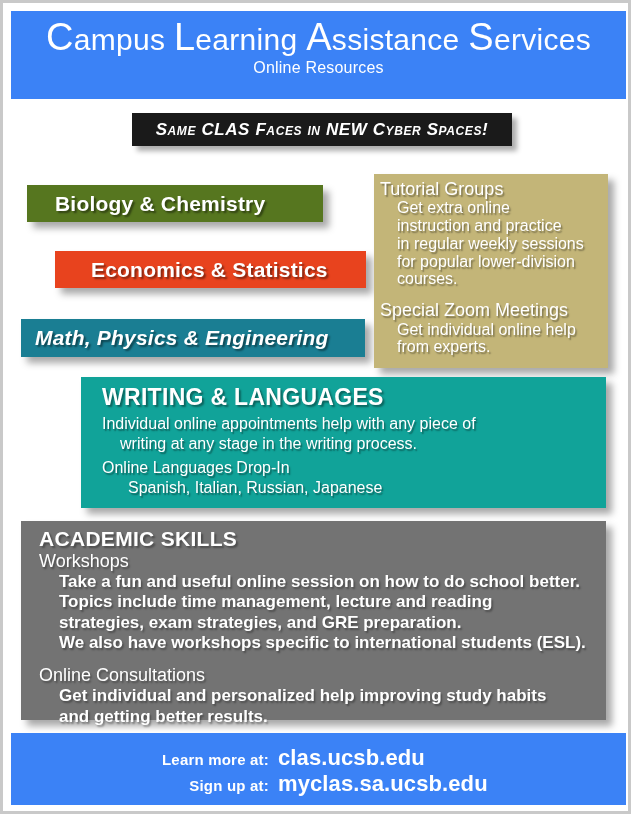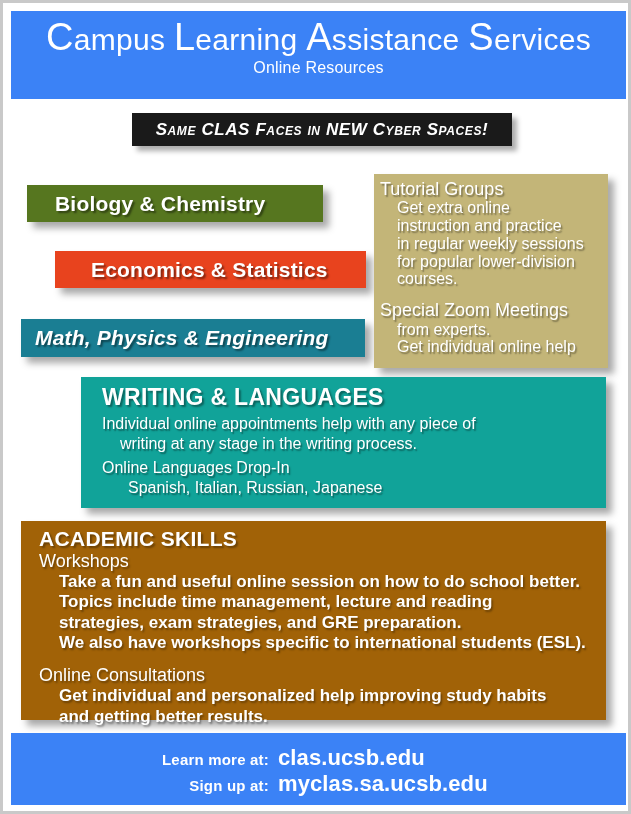--- a/index.html
+++ b/index.html
@@ -260,33 +260,33 @@
 
   <div id="panel-tutorial" style="background: rgb(195, 181, 120);">
     <div class="tan-head">Tutorial Groups</div>
     <div class="tan-body">Get extra online</div>
     <div class="tan-body">instruction and practice</div>
     <div class="tan-body">in regular weekly sessions</div>
     <div class="tan-body">for popular lower-division</div>
     <div class="tan-body">courses.</div>
     <div class="tan-gap"></div>
     <div class="tan-head">Special Zoom Meetings</div>
+    <div class="tan-body">Get individual online help</div>
     <div class="tan-body">from experts.</div>
-    <div class="tan-body">Get individual online help</div>
   </div>
 
   <div id="panel-writing" style="background: rgb(17, 163, 153);">
     <div class="writing-head">WRITING &amp; LANGUAGES</div>
     <div class="writing-line">Individual online appointments help with any piece of</div>
     <div class="writing-line ind1">writing at any stage in the writing process.</div>
     <div class="writing-line" style="margin-top:5px;">Online Languages Drop-In</div>
     <div class="writing-line ind2">Spanish, Italian, Russian, Japanese</div>
   </div>
 
-  <div id="panel-academic" style="background: #a16207;">
+  <div id="panel-academic" style="background: #737373;">
     <div class="acad-head">ACADEMIC SKILLS</div>
     <div class="acad-sub">Workshops</div>
     <div class="acad-line">Take a fun and useful online session on how to do school better.</div>
     <div class="acad-line">Topics include time management, lecture and reading</div>
     <div class="acad-line">strategies, exam strategies, and GRE preparation.</div>
     <div class="acad-line">We also have workshops specific to international students (ESL).</div>
     <div class="acad-gap"></div>
     <div class="acad-sub">Online Consultations</div>
     <div class="acad-line">Get individual and personalized help improving study habits</div>
     <div class="acad-line">and getting better results.</div>

